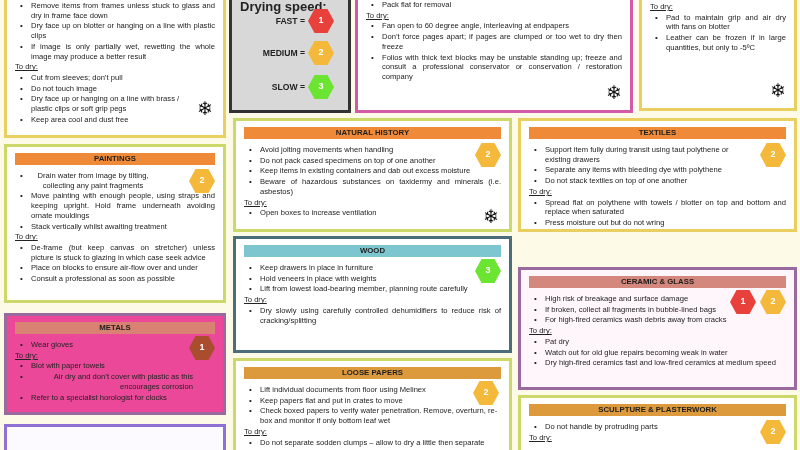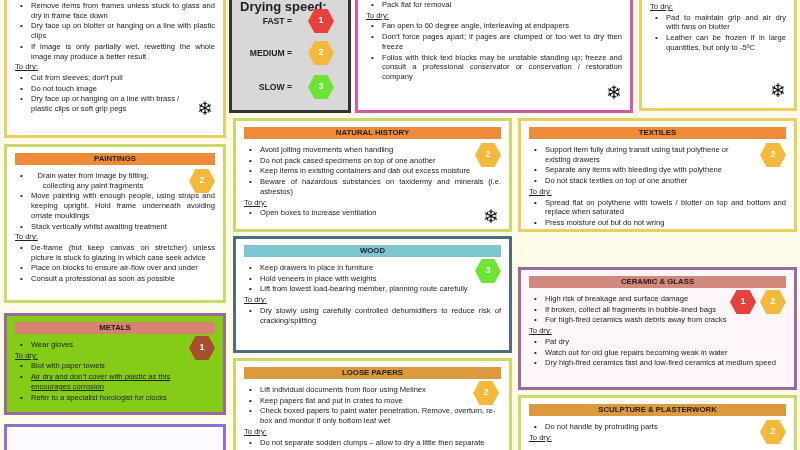--- a/index.html
+++ b/index.html
@@ -2,21 +2,21 @@
 <html><head>
 <meta charset="utf-8">
 <style>
   * { box-sizing: border-box; margin: 0; padding: 0; }
   html, body { width: 800px; height: 450px; overflow: hidden; background: #fdfbe8; }
   body { position: relative; font-family: "Liberation Sans", sans-serif; font-size: 7.6px; color: #222; line-height: 1.28; }
   .card { position: absolute; background: #fff; border: 3px solid #e7cc62; overflow: hidden; padding: 4px 8px 4px 8px; }
   .card.yellow { border-color: #e8cf5f; }
   .card.olive { border-color: #cdd86a; }
   .card.pink { border-color: #d35aa6; }
-  .card.purple { border-color: #9a6a9e; background: #84cc16; }
+  .card.purple { border-color: #9a6a9e; background: #ec4899; }
   .card.violet { border-color: #8f70d4; background: #fdfaff; }
   .card.teal { border-color: #4c6e7a; }
   .card.pinkbg { background: #fff6fb; }
   .hdr { text-align: center; font-weight: bold; font-size: 7.8px; padding: 1px 0; margin: 2px 0 6px 0; color: #1e1e1e; }
   .hdr.orange { background: #ef8a38; }
   .hdr.salmon { background: #d98273; }
   .hdr.lilac { background: #deb1f6; margin-top: 20px; }
   .hdr.teal { background: #7ec6cf; }
   .hdr.ochre { background: #dc9a3d; }
   .hdr.rose { background: #d4877c; }
@@ -25,37 +25,38 @@
   li::before { content: "\2022"; position: absolute; left: -11px; top: 0; font-size: 8px; }
   .todry { text-decoration: underline; margin: 1px 0 1px 0; }
   .hex { position: absolute; width: 26px; height: 24px; clip-path: polygon(25% 0, 75% 0, 100% 50%, 75% 100%, 25% 100%, 0 50%); color: #fff; font-weight: bold; font-size: 9px; display: flex; align-items: center; justify-content: center; }
   .hex.fast { background: #e8403a; }
   .hex.medium { background: #f4b93a; }
   .hex.slow { background: #6ce532; }
   .hex.brown { background: #a94d2e; }
   .snow { position: absolute; font-size: 19px; color: #111; line-height: 1; }
   .legend { position: absolute; left: 229px; top: -4px; width: 122px; height: 117px; background: #d8d8d8; border: 3px solid #333; padding: 0 8px; }
   .legend .title { font-weight: bold; font-size: 13px; }
-  .legend .row { position: absolute; right: 14px; display: flex; align-items: center; gap: 16px; font-weight: bold; font-size: 8.6px; }
+  .legend .row { position: absolute; right: 14px; display: flex; align-items: center; gap: 3px; font-weight: bold; font-size: 8.6px; }
   .legend .row .hex { position: relative; }
 </style>
 </head>
 <body>
 
 <div class="card yellow" style="left:4px; top:-6px; width:222px; height:144px; padding-top:4px;">
   <ul>
     <li>Remove items from frames unless stuck to glass and dry in frame face down</li>
     <li>Dry face up on blotter or hanging on a line with plastic clips</li>
     <li>If image is only partially wet, rewetting the whole image may produce a better result</li>
   </ul>
   <div class="todry">To dry:</div>
   <ul style="padding-right:28px;">
     <li style="text-align:left;">Cut from sleeves; don’t pull</li>
     <li>Do not touch image</li>
     <li style="text-align:left;">Dry face up or hanging on a line with brass / plastic clips or soft grip pegs</li>
+    <li>Keep area cool and dust free</li>
   </ul>
   <span class="snow" style="right:10px; top:102px;">❄</span>
 </div>
 
 <div class="legend">
   <div class="title">Drying speed:</div>
   <div class="row" style="top:10px;">
     <span>FAST =</span>
     <span class="hex fast">1</span>
   </div>
@@ -109,21 +110,21 @@
 
 <div class="card purple" style="left:4px; top:313px; width:222px; height:102px;">
   <div class="hdr salmon">METALS</div>
   <span class="hex brown" style="right:8px; top:20px;">1</span>
   <ul>
     <li>Wear gloves</li>
   </ul>
   <div class="todry">To dry:</div>
   <ul style="padding-right:22px;">
     <li style="text-align:left;">Blot with paper towels</li>
-    <li style="text-align:left;text-decoration:underline;">Air dry and don’t cover with plastic as this encourages corrosion</li>
+    <li style="text-align:right;">Air dry and don’t cover with plastic as this encourages corrosion</li>
     <li style="text-align:left;">Refer to a specialist horologist for clocks</li>
   </ul>
 </div>
 
 <div class="card violet" style="left:4px; top:424px; width:222px; height:40px;">
   <div class="hdr lilac">MIXED MEDIA</div>
 </div>
 
 <div class="card olive" style="left:233px; top:118px; width:279px; height:114px;">
   <div class="hdr orange">NATURAL HISTORY</div>
@@ -154,21 +155,21 @@
     <li>Dry slowly using carefully controlled dehumidifiers to reduce risk of cracking/splitting</li>
   </ul>
 </div>
 
 <div class="card olive" style="left:233px; top:358px; width:279px; height:100px;">
   <div class="hdr ochre">LOOSE PAPERS</div>
   <span class="hex medium" style="right:10px; top:20px;">2</span>
   <ul>
     <li style="padding-right:40px; text-align:left;">Lift individual documents from floor using Melinex</li>
     <li style="text-align:left;">Keep papers flat and put in crates to move</li>
-    <li style="text-align:left;">Check boxed papers to paint water penetration. Remove, overturn, re-box and monitor if only bottom leaf wet</li>
+    <li style="text-align:left;">Check boxed papers to verify water penetration. Remove, overturn, re-box and monitor if only bottom leaf wet</li>
   </ul>
   <div class="todry">To dry:</div>
   <ul>
     <li style="text-align:left; white-space:nowrap;">Do not separate sodden clumps – allow to dry a little then separate</li>
   </ul>
 </div>
 
 <div class="card yellow" style="left:518px; top:118px; width:279px; height:114px;">
   <div class="hdr orange">TEXTILES</div>
   <span class="hex medium" style="right:8px; top:22px;">2</span>

